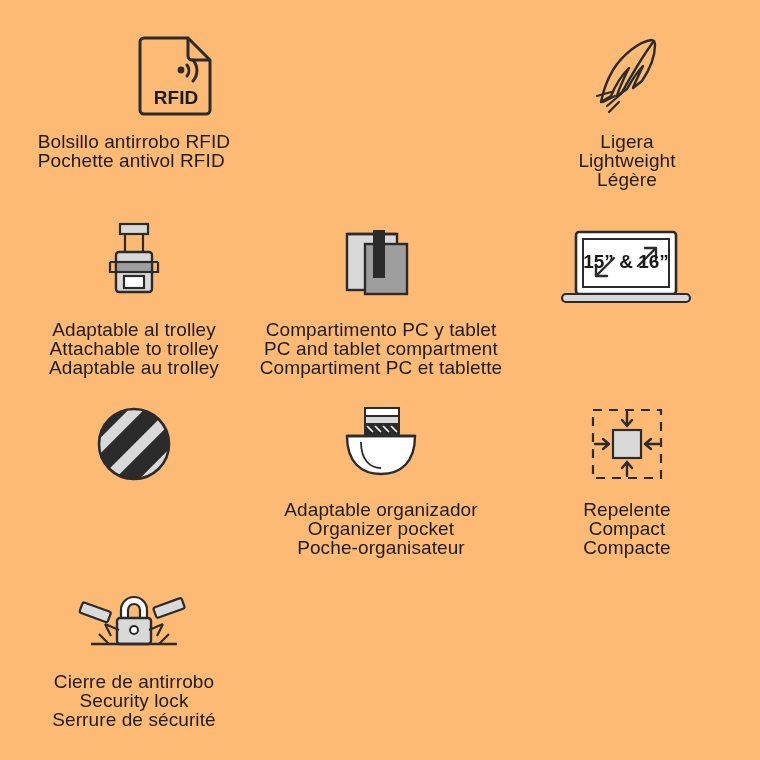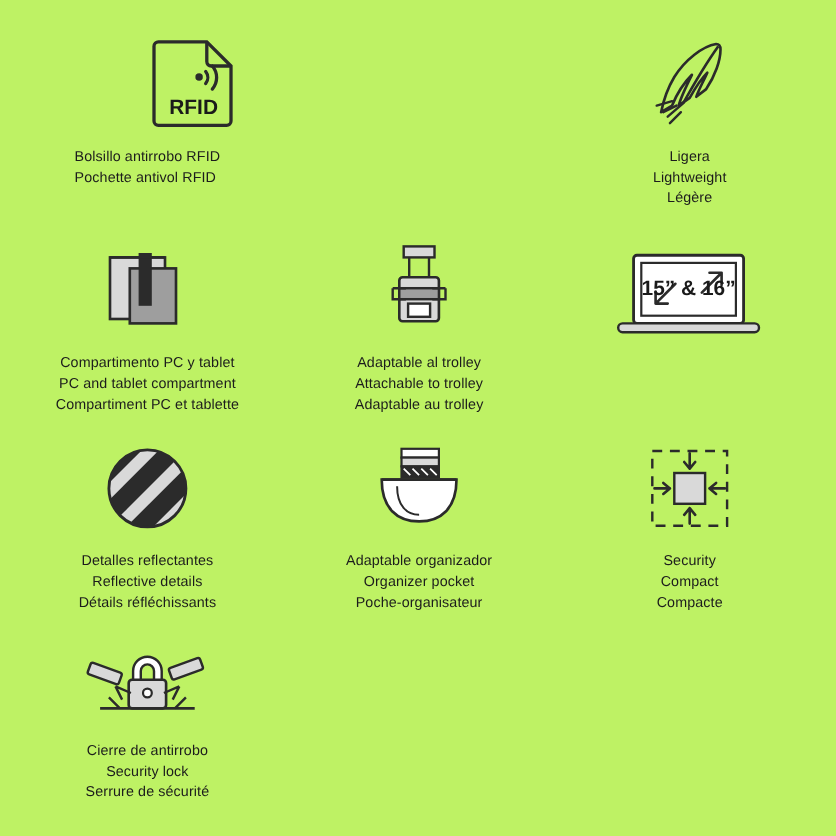--- a/index.html
+++ b/index.html
@@ -11,21 +11,21 @@
     width: 760px;
     height: 760px;
     font-family: "Liberation Sans", sans-serif;
     color: #1a1a1a;
     overflow: hidden;
   }
   .sheet {
     width: 760px;
     height: 760px;
     position: relative;
-    background: #bef264;
+    background: #fdba74;
     box-sizing: border-box;
     padding: 18px 10px 10px 10px;
   }
   .grid {
     display: grid;
     grid-template-columns: 1fr 1fr 1fr;
     grid-template-rows: 188px 188px 172px 182px;
     width: 100%;
     height: 100%;
   }
@@ -40,21 +40,21 @@
   .icon-wrap {
     height: 104px;
     display: flex;
     align-items: center;
     justify-content: center;
   }
   .icon-wrap.short { height: 96px; }
   .caption {
     margin-top: 6px;
     text-align: center;
-    font-size: 13px;
+    font-size: 19px;
     line-height: 19px;
     color: #1c1c1c;
     letter-spacing: 0.1px;
   }
   .caption div { white-space: nowrap; }
 
   
   .r1c1 { align-items: center; }
   .r1c1 .caption { text-align: left; }
   .r1c1 .icon-wrap { justify-content: flex-start; width: 200px; }
@@ -94,51 +94,51 @@
       </div>
       <div class="caption">
         <div>Ligera</div>
         <div>Lightweight</div>
         <div>Légère</div>
       </div>
     </div>
 
     <div class="cell">
       <div class="icon-wrap">
-        <svg width="112" height="104" viewBox="0 0 112 104">
-          <rect x="22" y="24" width="50" height="56" fill="#d9d9d9" stroke="#2b2b2b" stroke-width="2.4"></rect>
-          <rect x="40" y="34" width="42" height="50" fill="#9e9e9e" stroke="#2b2b2b" stroke-width="2.4"></rect>
-          <rect x="48" y="20" width="12" height="48" fill="#2b2b2b"></rect>
-          <path d="M22 24 h50" fill="none" stroke="#2b2b2b" stroke-width="2.4"></path>
-        </svg>
-      </div>
-      <div class="caption">
-        <div>Compartimento PC y tablet</div>
-        <div>PC and tablet compartment</div>
-        <div>Compartiment PC et tablette</div>
-      </div>
-    </div>
-
-    <div class="cell">
-      <div class="icon-wrap">
         <svg width="104" height="104" viewBox="0 0 104 104">
           <rect x="38" y="14" width="28" height="10" fill="#d9d9d9" stroke="#2b2b2b" stroke-width="2.2"></rect>
           <path d="M43 24 v20 M61 24 v20" fill="none" stroke="#2b2b2b" stroke-width="2.2"></path>
           <rect x="34" y="42" width="36" height="40" rx="3" fill="#d9d9d9" stroke="#2b2b2b" stroke-width="2.4"></rect>
           <rect x="34" y="52" width="36" height="10" fill="#9e9e9e" stroke="#2b2b2b" stroke-width="2.2"></rect>
           <path d="M28 52 h12 M64 52 h12" fill="none" stroke="#2b2b2b" stroke-width="2.2"></path>
           <path d="M28 52 v10 h12" fill="none" stroke="#2b2b2b" stroke-width="2.2"></path>
           <path d="M76 52 v10 h-12" fill="none" stroke="#2b2b2b" stroke-width="2.2"></path>
           <rect x="42" y="66" width="20" height="12" fill="#ffffff" stroke="#2b2b2b" stroke-width="2.2"></rect>
         </svg>
       </div>
       <div class="caption">
         <div>Adaptable al trolley</div>
         <div>Attachable to trolley</div>
         <div>Adaptable au trolley</div>
+      </div>
+    </div>
+
+    <div class="cell">
+      <div class="icon-wrap">
+        <svg width="112" height="104" viewBox="0 0 112 104">
+          <rect x="22" y="24" width="50" height="56" fill="#d9d9d9" stroke="#2b2b2b" stroke-width="2.4"></rect>
+          <rect x="40" y="34" width="42" height="50" fill="#9e9e9e" stroke="#2b2b2b" stroke-width="2.4"></rect>
+          <rect x="48" y="20" width="12" height="48" fill="#2b2b2b"></rect>
+          <path d="M22 24 h50" fill="none" stroke="#2b2b2b" stroke-width="2.4"></path>
+        </svg>
+      </div>
+      <div class="caption">
+        <div>Compartimento PC y tablet</div>
+        <div>PC and tablet compartment</div>
+        <div>Compartiment PC et tablette</div>
       </div>
     </div>
 
     <div class="cell">
       <div class="icon-wrap">
         <svg width="150" height="104" viewBox="0 0 150 104">
           <rect x="24" y="22" width="100" height="62" rx="3" fill="#ffffff" stroke="#2b2b2b" stroke-width="2.6"></rect>
           <rect x="31" y="29" width="86" height="48" fill="#ffffff" stroke="#2b2b2b" stroke-width="2"></rect>
           <rect x="10" y="84" width="128" height="8" rx="4" fill="#d9d9d9" stroke="#2b2b2b" stroke-width="2.2"></rect>
           <path d="M44 66 l18 -18 M44 66 l0 -11 M44 66 l11 0" fill="none" stroke="#2b2b2b" stroke-width="2.4" stroke-linecap="round"></path>
@@ -163,25 +163,20 @@
             <g stroke="#d9d9d9" stroke-width="11">
               <path d="M-10 40 L44 -14"></path>
               <path d="M6 60 L66 0"></path>
               <path d="M24 82 L88 18"></path>
               <path d="M46 100 L110 36"></path>
             </g>
           </g>
           <circle cx="52" cy="46" r="35" fill="none" stroke="#2b2b2b" stroke-width="2.6"></circle>
         </svg>
       </div>
-      <div class="caption">
-        <div>Detalles reflectantes</div>
-        <div>Reflective details</div>
-        <div>Détails réfléchissants</div>
-      </div>
     </div>
 
     <div class="cell">
       <div class="icon-wrap short">
         <svg width="120" height="96" viewBox="0 0 120 96">
           <path d="M26 38 c0 26 14 38 34 38 c20 0 34 -12 34 -38 z" fill="#ffffff" stroke="#2b2b2b" stroke-width="2.4"></path>
           <path d="M26 38 h68" fill="none" stroke="#2b2b2b" stroke-width="2.4"></path>
           <rect x="44" y="10" width="34" height="8" fill="#ffffff" stroke="#2b2b2b" stroke-width="2"></rect>
           <rect x="44" y="18" width="34" height="8" fill="#d9d9d9" stroke="#2b2b2b" stroke-width="2"></rect>
           <rect x="44" y="26" width="34" height="10" fill="#2b2b2b" stroke="#2b2b2b" stroke-width="2"></rect>
@@ -201,21 +196,21 @@
         <svg width="104" height="96" viewBox="0 0 104 96">
           <rect x="18" y="12" width="68" height="68" fill="none" stroke="#2b2b2b" stroke-width="2.2" stroke-dasharray="9 7"></rect>
           <rect x="38" y="32" width="28" height="28" fill="#d9d9d9" stroke="#2b2b2b" stroke-width="2.2"></rect>
           <path d="M52 14 v14 M52 28 l-5 -6 M52 28 l5 -6" fill="none" stroke="#2b2b2b" stroke-width="2.4" stroke-linecap="round"></path>
           <path d="M52 78 v-14 M52 64 l-5 6 M52 64 l5 6" fill="none" stroke="#2b2b2b" stroke-width="2.4" stroke-linecap="round"></path>
           <path d="M20 46 h14 M34 46 l-6 -5 M34 46 l-6 5" fill="none" stroke="#2b2b2b" stroke-width="2.4" stroke-linecap="round"></path>
           <path d="M84 46 h-14 M70 46 l6 -5 M70 46 l6 5" fill="none" stroke="#2b2b2b" stroke-width="2.4" stroke-linecap="round"></path>
         </svg>
       </div>
       <div class="caption">
-        <div>Security</div>
+        <div>Repelente</div>
         <div>Compact</div>
         <div>Compacte</div>
       </div>
     </div>
 
     <div class="cell">
       <div class="icon-wrap short">
         <svg width="130" height="96" viewBox="0 0 130 96">
           <path d="M52 40 a13 13 0 0 1 26 0 v10 h-7 v-10 a6 6 0 0 0 -12 0 v10 h-7 z" fill="#ffffff" stroke="#2b2b2b" stroke-width="2.2"></path>
           <rect x="48" y="48" width="34" height="26" rx="3" fill="#d9d9d9" stroke="#2b2b2b" stroke-width="2.4"></rect>

